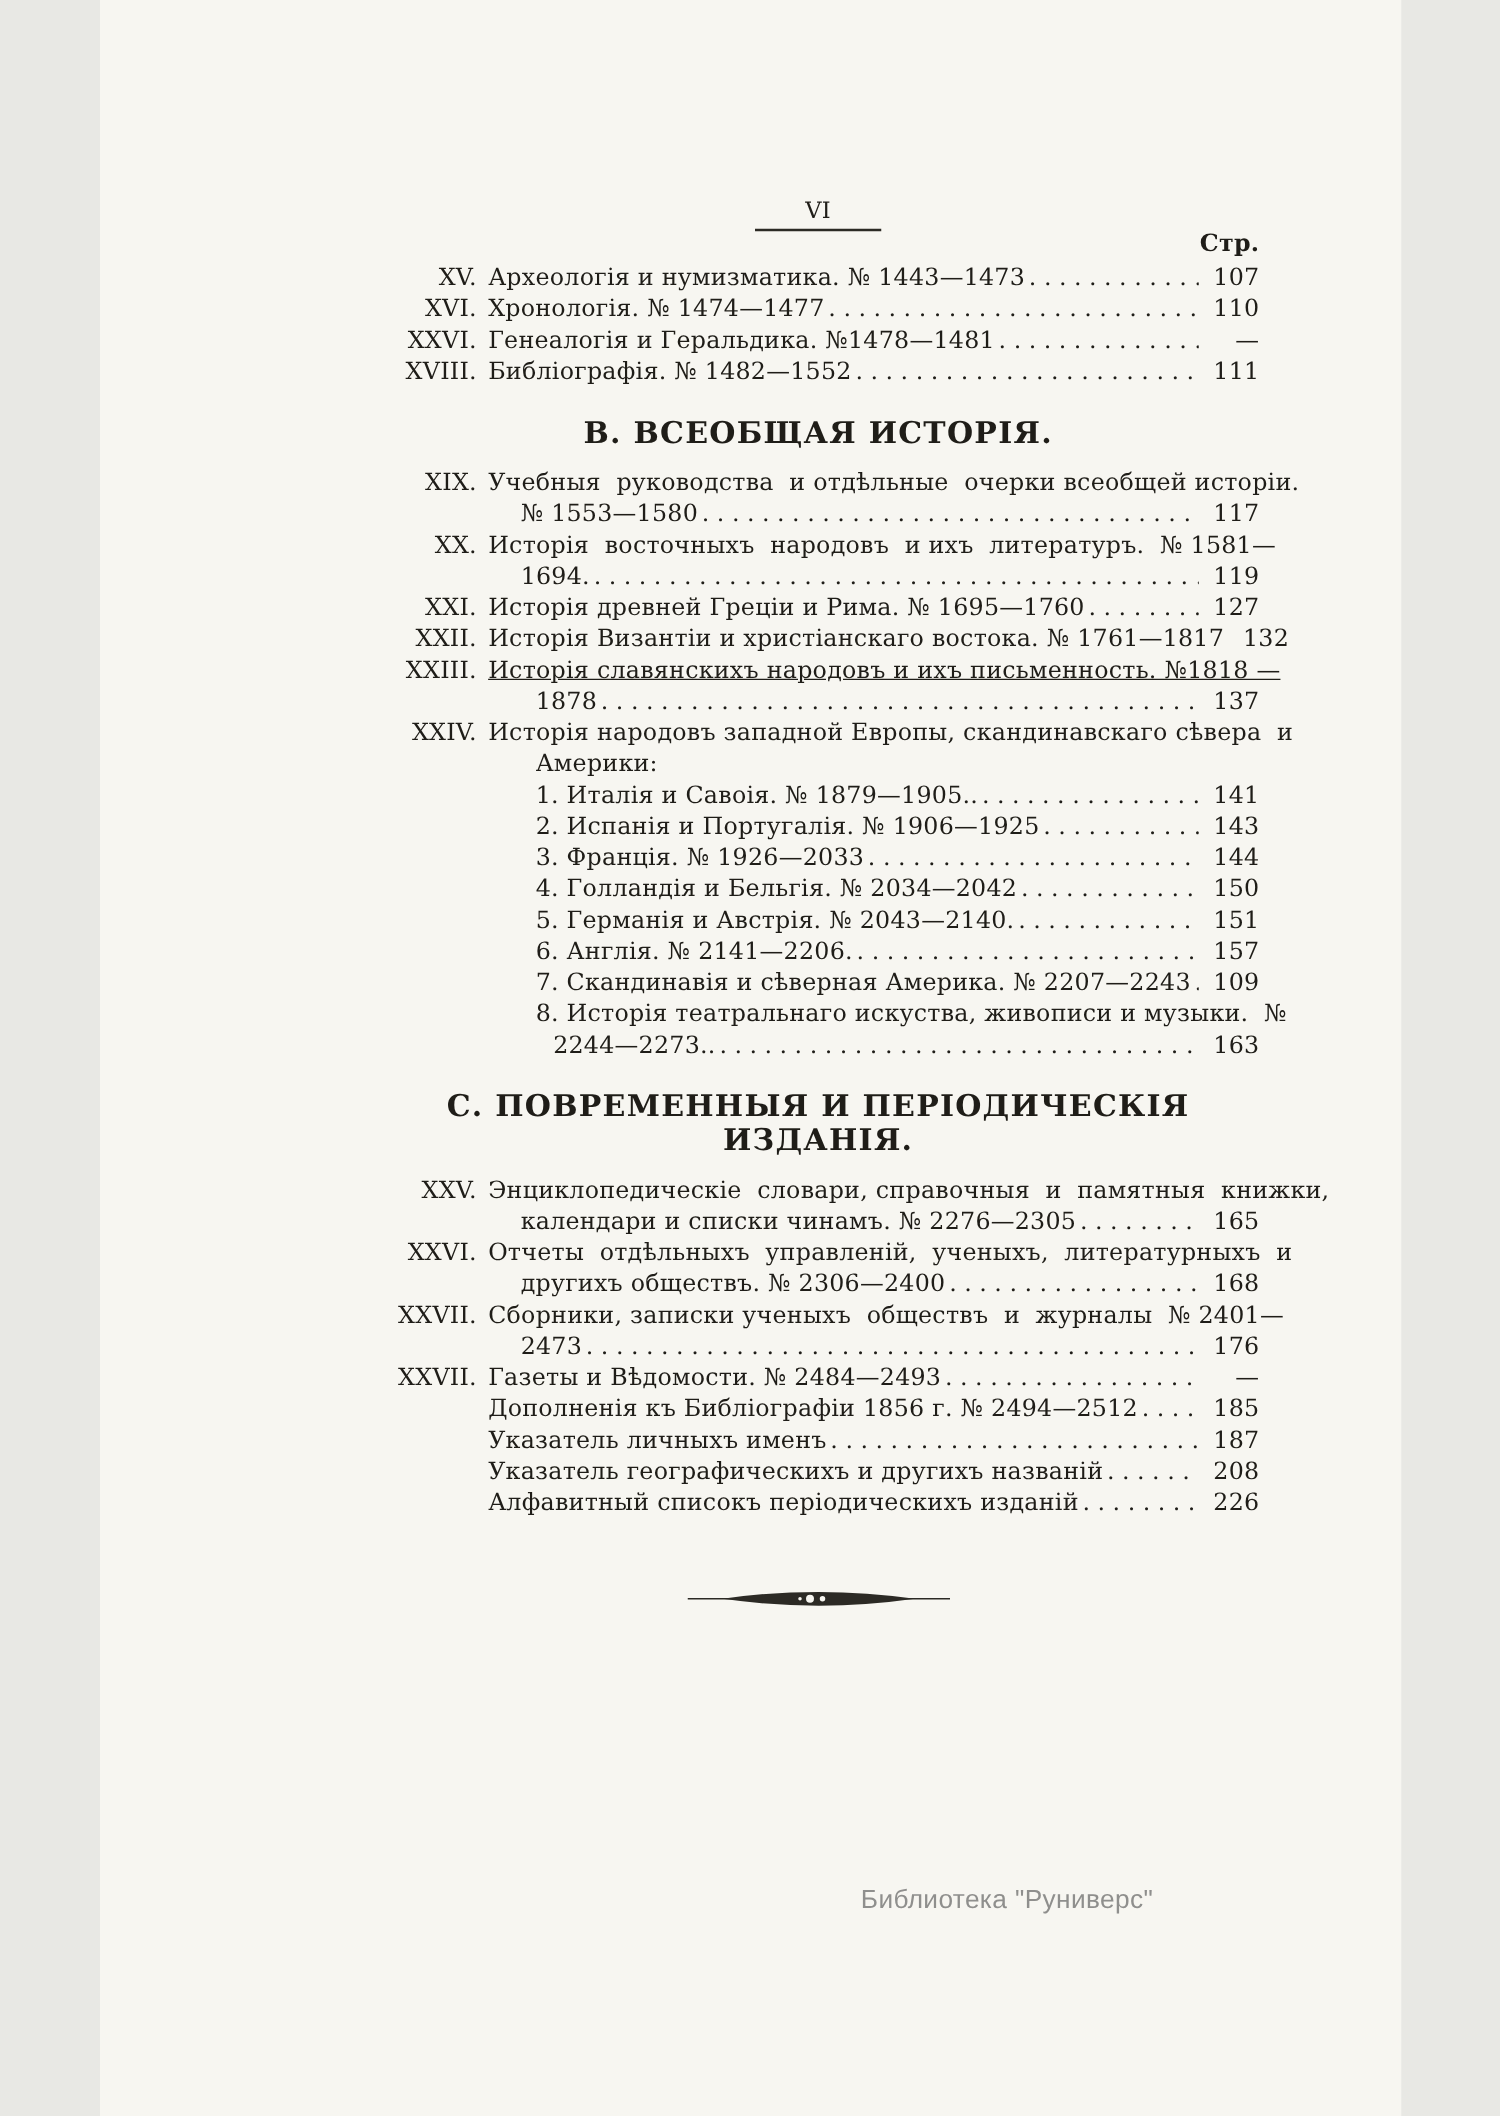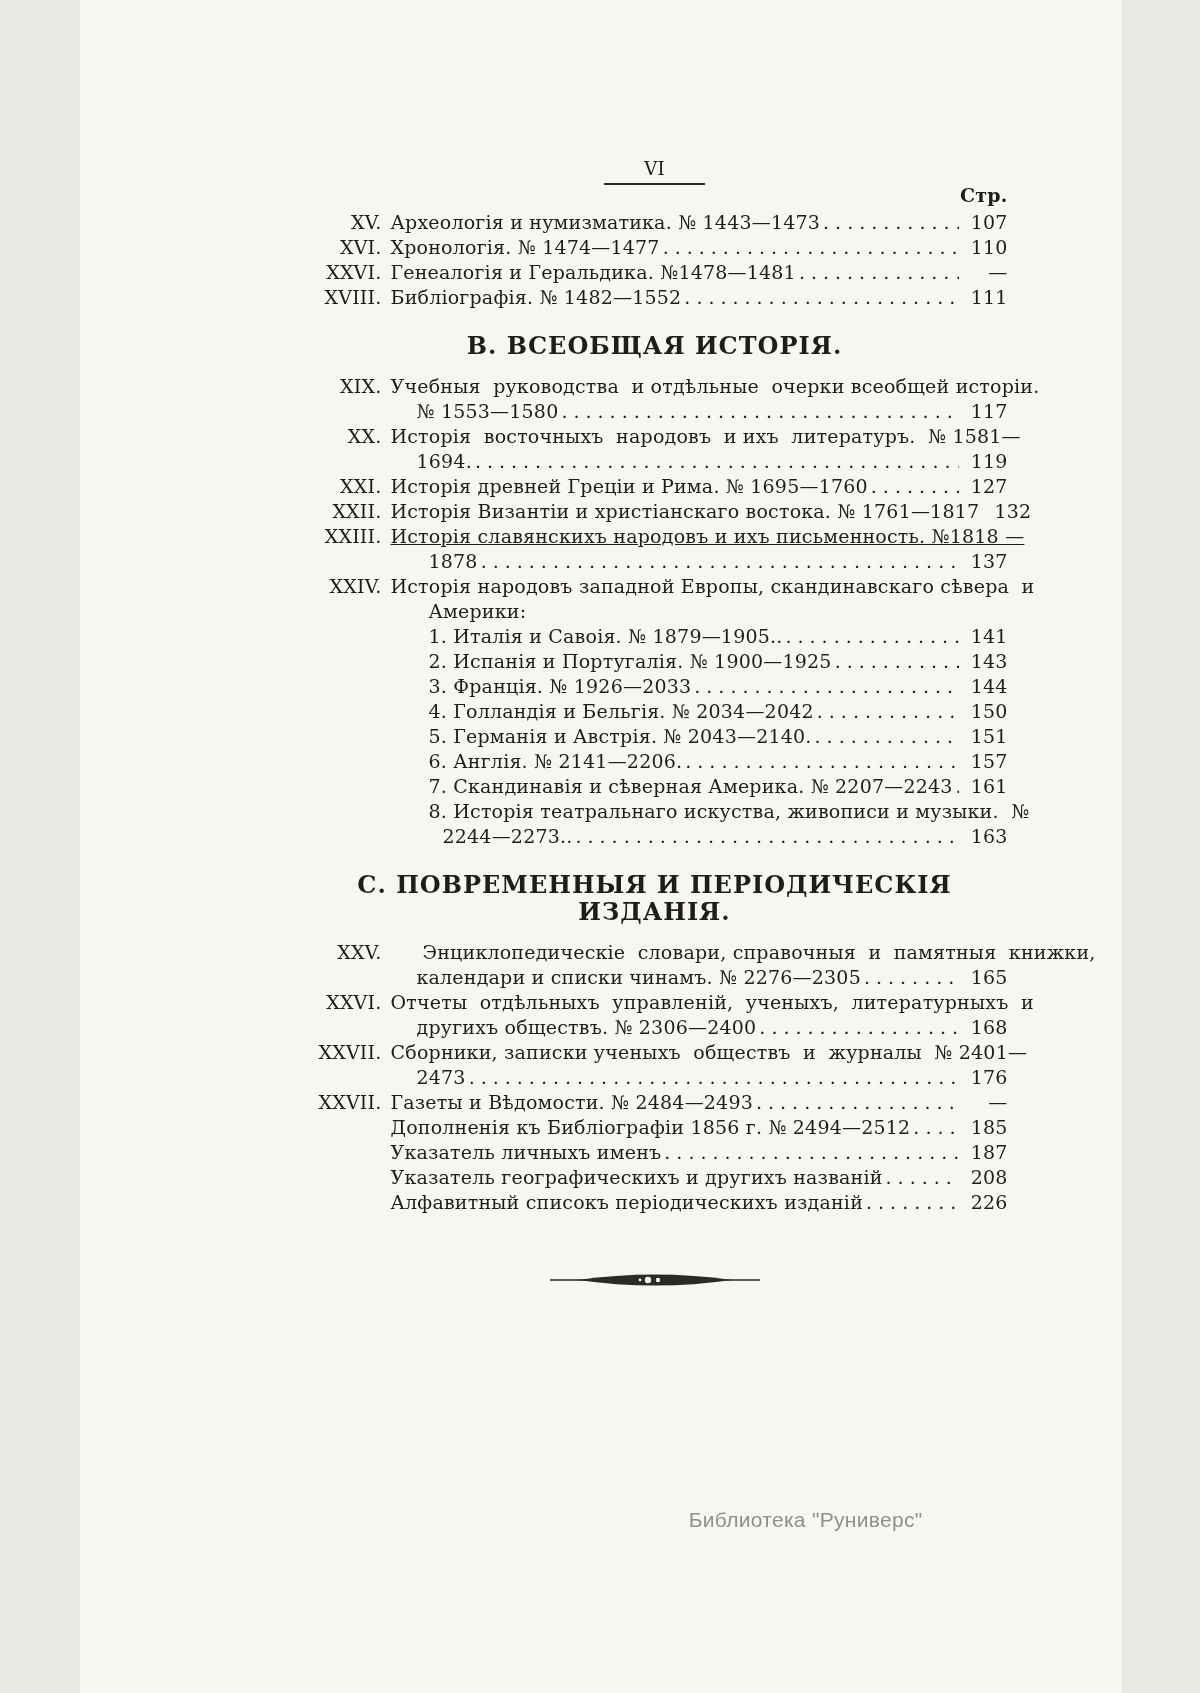--- a/index.html
+++ b/index.html
@@ -209,21 +209,21 @@
               <span class="txt" style="padding-left: 38px;">1. Италія и Савоія. № 1879—1905..</span>
               <span class="leader">..............................................................................................................</span>
               <span class="pg">141</span>
             </div>
           </div>
         </div>
         <div class="entry">
           <div class="lbl"></div>
           <div class="body">
             <div class="line">
-              <span class="txt" style="padding-left: 38px;">2. Испанія и Португалія. № 1900—1925</span>
+              <span class="txt" style="padding-left: 38px;">2. Испанія и Португалія. № 1906—1925</span>
               <span class="leader">..............................................................................................................</span>
               <span class="pg">143</span>
             </div>
           </div>
         </div>
         <div class="entry">
           <div class="lbl"></div>
           <div class="body">
             <div class="line">
               <span class="txt" style="padding-left: 38px;">3. Франція. № 1926—2033</span>
@@ -261,21 +261,21 @@
               <span class="pg">157</span>
             </div>
           </div>
         </div>
         <div class="entry">
           <div class="lbl"></div>
           <div class="body">
             <div class="line">
               <span class="txt" style="padding-left: 38px;">7. Скандинавія и сѣверная Америка. № 2207—2243</span>
               <span class="leader">..............................................................................................................</span>
-              <span class="pg">161</span>
+              <span class="pg">109</span>
             </div>
           </div>
         </div>
         <div class="entry">
           <div class="lbl"></div>
           <div class="body">
             <div class="line">
               <span class="txt" style="padding-left: 38px;">8. Исторія театральнаго искуства, живописи и музыки.  №</span>
               <span class="spacer"></span>
             </div>
@@ -284,21 +284,21 @@
               <span class="leader">..............................................................................................................</span>
               <span class="pg">163</span>
             </div>
           </div>
         </div>
         <div class="sec-head">С.  ПОВРЕМЕННЫЯ  И  ПЕРІОДИЧЕСКІЯ  ИЗДАНІЯ.</div>
         <div class="entry">
           <div class="lbl">XXV.</div>
           <div class="body">
             <div class="line">
-              <span class="txt" style="padding-left: 0px; margin-left: 32px;">Энциклопедическіе  словари, справочныя  и  памятныя  книжки,</span>
+              <span class="txt" style="padding-left: 0px;">Энциклопедическіе  словари, справочныя  и  памятныя  книжки,</span>
               <span class="spacer"></span>
             </div>
             <div class="line">
               <span class="txt" style="padding-left: 26px;">календари и списки чинамъ. № 2276—2305</span>
               <span class="leader">..............................................................................................................</span>
               <span class="pg">165</span>
             </div>
           </div>
         </div>
         <div class="entry">

